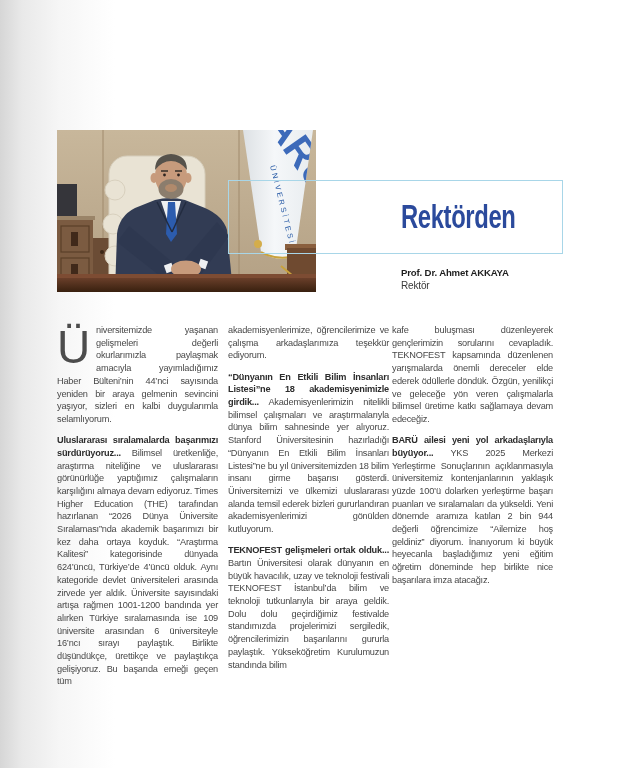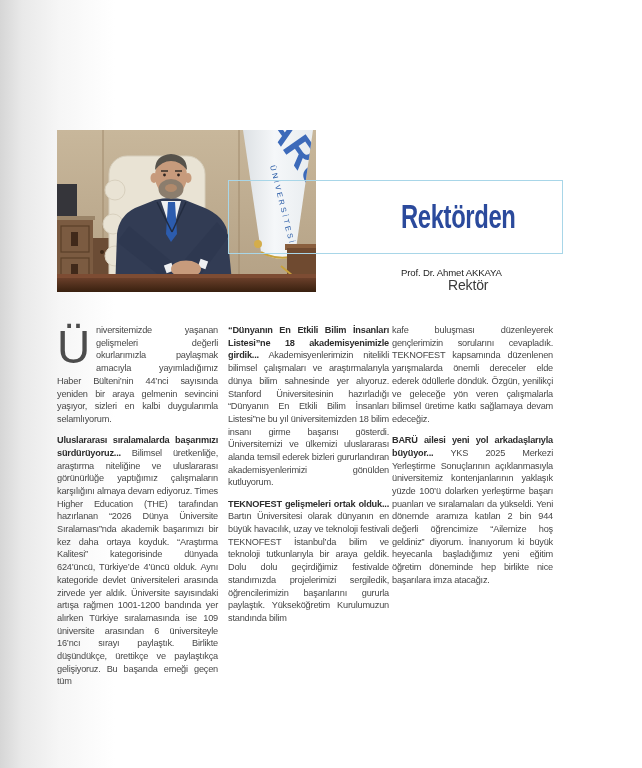--- a/index.html
+++ b/index.html
@@ -25,22 +25,22 @@
     position:absolute;left:228px;top:180px;width:333px;height:72px;
     border:1px solid #a8d6e8;background:transparent;
   }
   .page-title{
     position:absolute;left:401px;top:197px;
     font-size:34px;font-weight:bold;color:#2b4a9c;
     letter-spacing:-0.5px;white-space:nowrap;
     transform:scaleX(0.70);transform-origin:0 0;
   }
   .author{position:absolute;left:401px;top:266px;line-height:13px;}
-  .author .name{font-size:9.6px;font-weight:normal;color:#1e1e1e;letter-spacing:-0.15px;display:block;}
-  .author .role{font-size:14px;color:#3a3a3a;letter-spacing:-0.15px;display:block;margin-left:47px;}
+  .author .name{font-size:9.6px;font-weight:bold;color:#1e1e1e;letter-spacing:-0.15px;display:block;}
+  .author .role{font-size:10px;color:#3a3a3a;letter-spacing:-0.15px;display:block;}
   
   .col{
     position:absolute;top:324px;width:161px;
     font-size:9.2px;line-height:12.7px;letter-spacing:-0.2px;
     color:#484848;text-align:justify;
   }
   .col-1{left:57px;}
   .col-2{left:228px;}
   .col-3{left:392px;}
   .col p{margin:0 0 8.5px 0;}
@@ -152,20 +152,23 @@
     <p>
       <span class="dropcap">Ü</span><span>niversitemizde yaşanan gelişmeleri değerli okurlarımızla paylaşmak amacıyla yayımladığımız Haber Bülteni’nin 44’nci sayısında yeniden bir araya gelmenin sevincini yaşıyor, sizleri en kalbi duygularımla selamlıyorum.</span>
     </p>
     <p>
       <span class="lead">Uluslararası sıralamalarda başarımızı sürdürüyoruz...</span><span> Bilimsel üretkenliğe, araştırma niteliğine ve uluslararası görünürlüğe yaptığımız çalışmaların karşılığını almaya devam ediyoruz. Times Higher Education (THE) tarafından hazırlanan “2026 Dünya Üniversite Sıralaması”nda akademik başarımızı bir kez daha ortaya koyduk. “Araştırma Kalitesi” kategorisinde dünyada 624’üncü, Türkiye’de 4’üncü olduk. Aynı kategoride devlet üniversiteleri arasında zirvede yer aldık. Üniversite sayısındaki artışa rağmen 1001-1200 bandında yer alırken Türkiye sıralamasında ise 109 üniversite arasından 6 üniversiteyle 16’ncı sırayı paylaştık. Birlikte düşündükçe, ürettikçe ve paylaştıkça gelişiyoruz. Bu başarıda emeği geçen tüm</span>
     </p>
   </div>
 
   <div class="col col-2">
     <p>
+      <span>akademisyenlerimize, öğrencilerimize ve çalışma arkadaşlarımıza teşekkür ediyorum.</span>
+    </p>
+    <p>
       <span class="lead">“Dünyanın En Etkili Bilim İnsanları Listesi”ne 18 akademisyenimizle girdik...</span><span> Akademisyenlerimizin nitelikli bilimsel çalışmaları ve araştırmalarıyla dünya bilim sahnesinde yer alıyoruz. Stanford Üniversitesinin hazırladığı “Dünyanın En Etkili Bilim İnsanları Listesi”ne bu yıl üniversitemizden 18 bilim insanı girme başarısı gösterdi. Üniversitemizi ve ülkemizi uluslararası alanda temsil ederek bizleri gururlandıran akademisyenlerimizi gönülden kutluyorum.</span>
     </p>
     <p>
       <span class="lead">TEKNOFEST gelişmeleri ortak olduk...</span><span> Bartın Üniversitesi olarak dünyanın en büyük havacılık, uzay ve teknoloji festivali TEKNOFEST İstanbul’da bilim ve teknoloji tutkunlarıyla bir araya geldik. Dolu dolu geçirdiğimiz festivalde standımızda projelerimizi sergiledik, öğrencilerimizin başarılarını gururla paylaştık. Yükseköğretim Kurulumuzun standında bilim</span>
     </p>
   </div>
 
   <div class="col col-3">
     <p>
       <span>kafe buluşması düzenleyerek gençlerimizin sorularını cevapladık. TEKNOFEST kapsamında düzenlenen yarışmalarda önemli dereceler elde ederek ödüllerle döndük. Özgün, yenilikçi ve geleceğe yön veren çalışmalarla bilimsel üretime katkı sağlamaya devam edeceğiz.</span>

